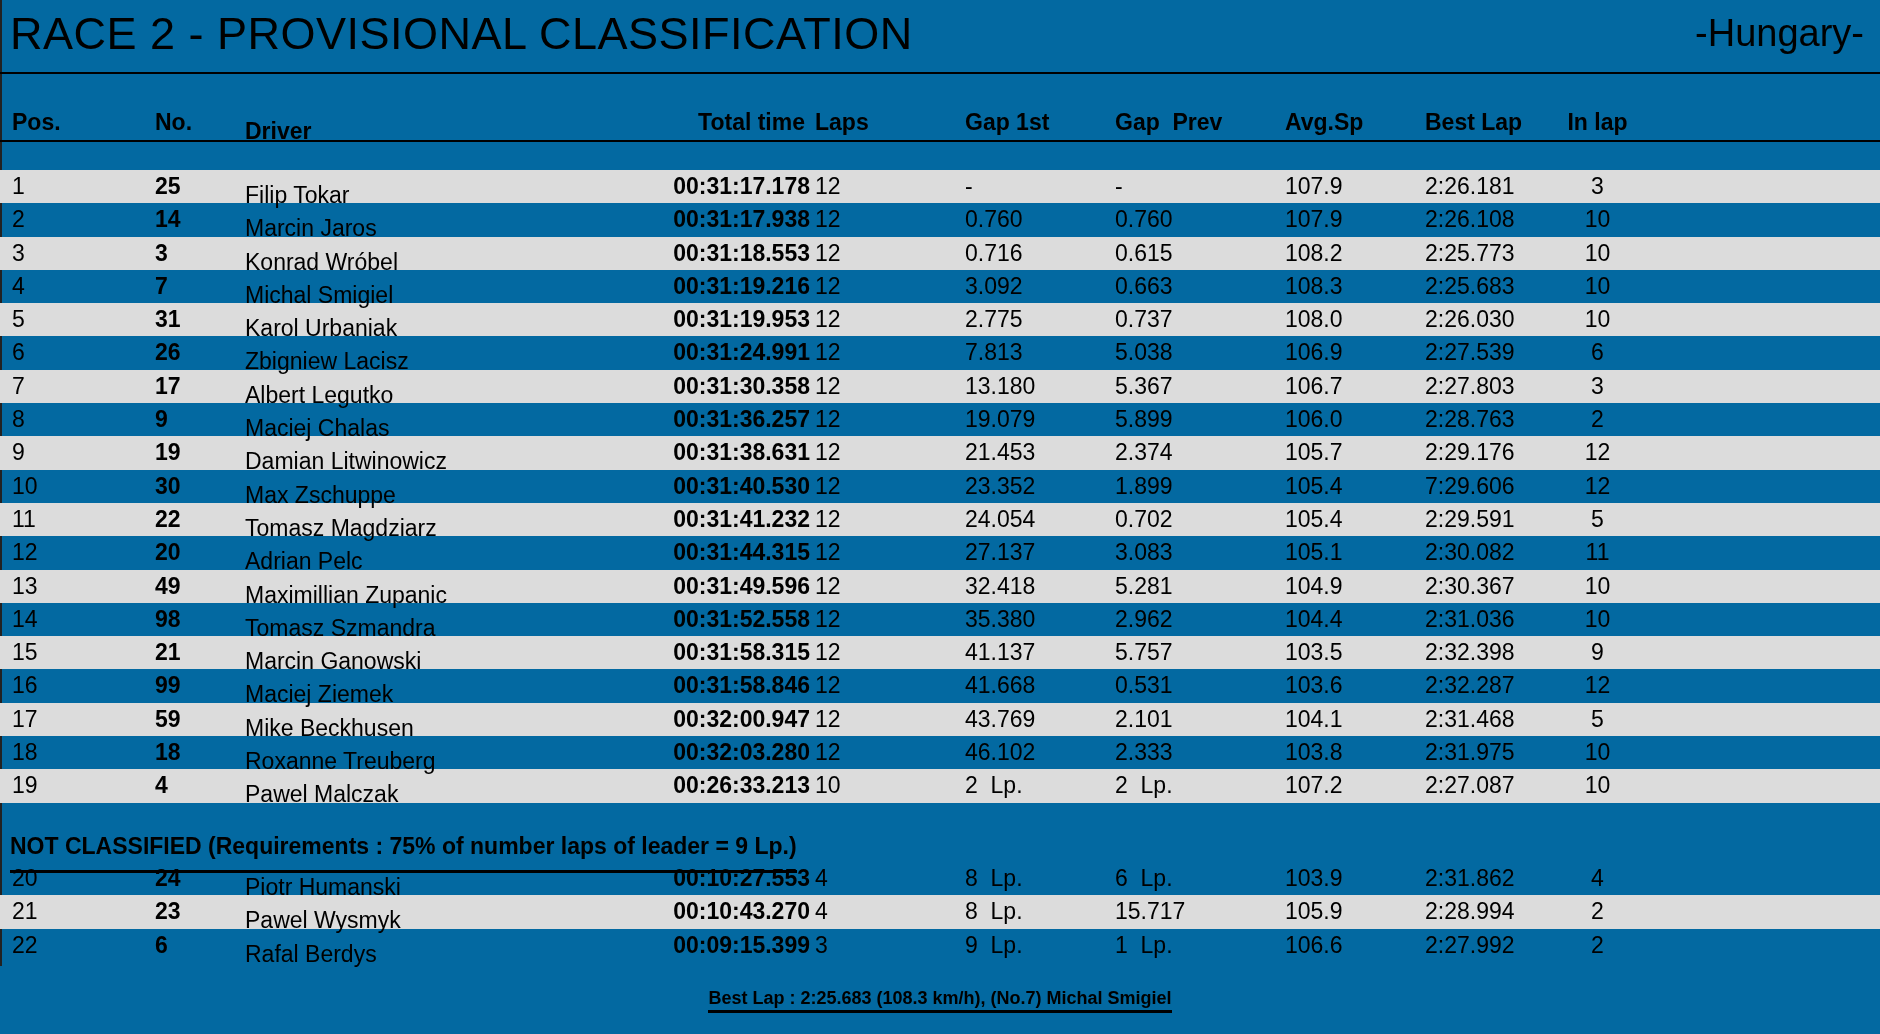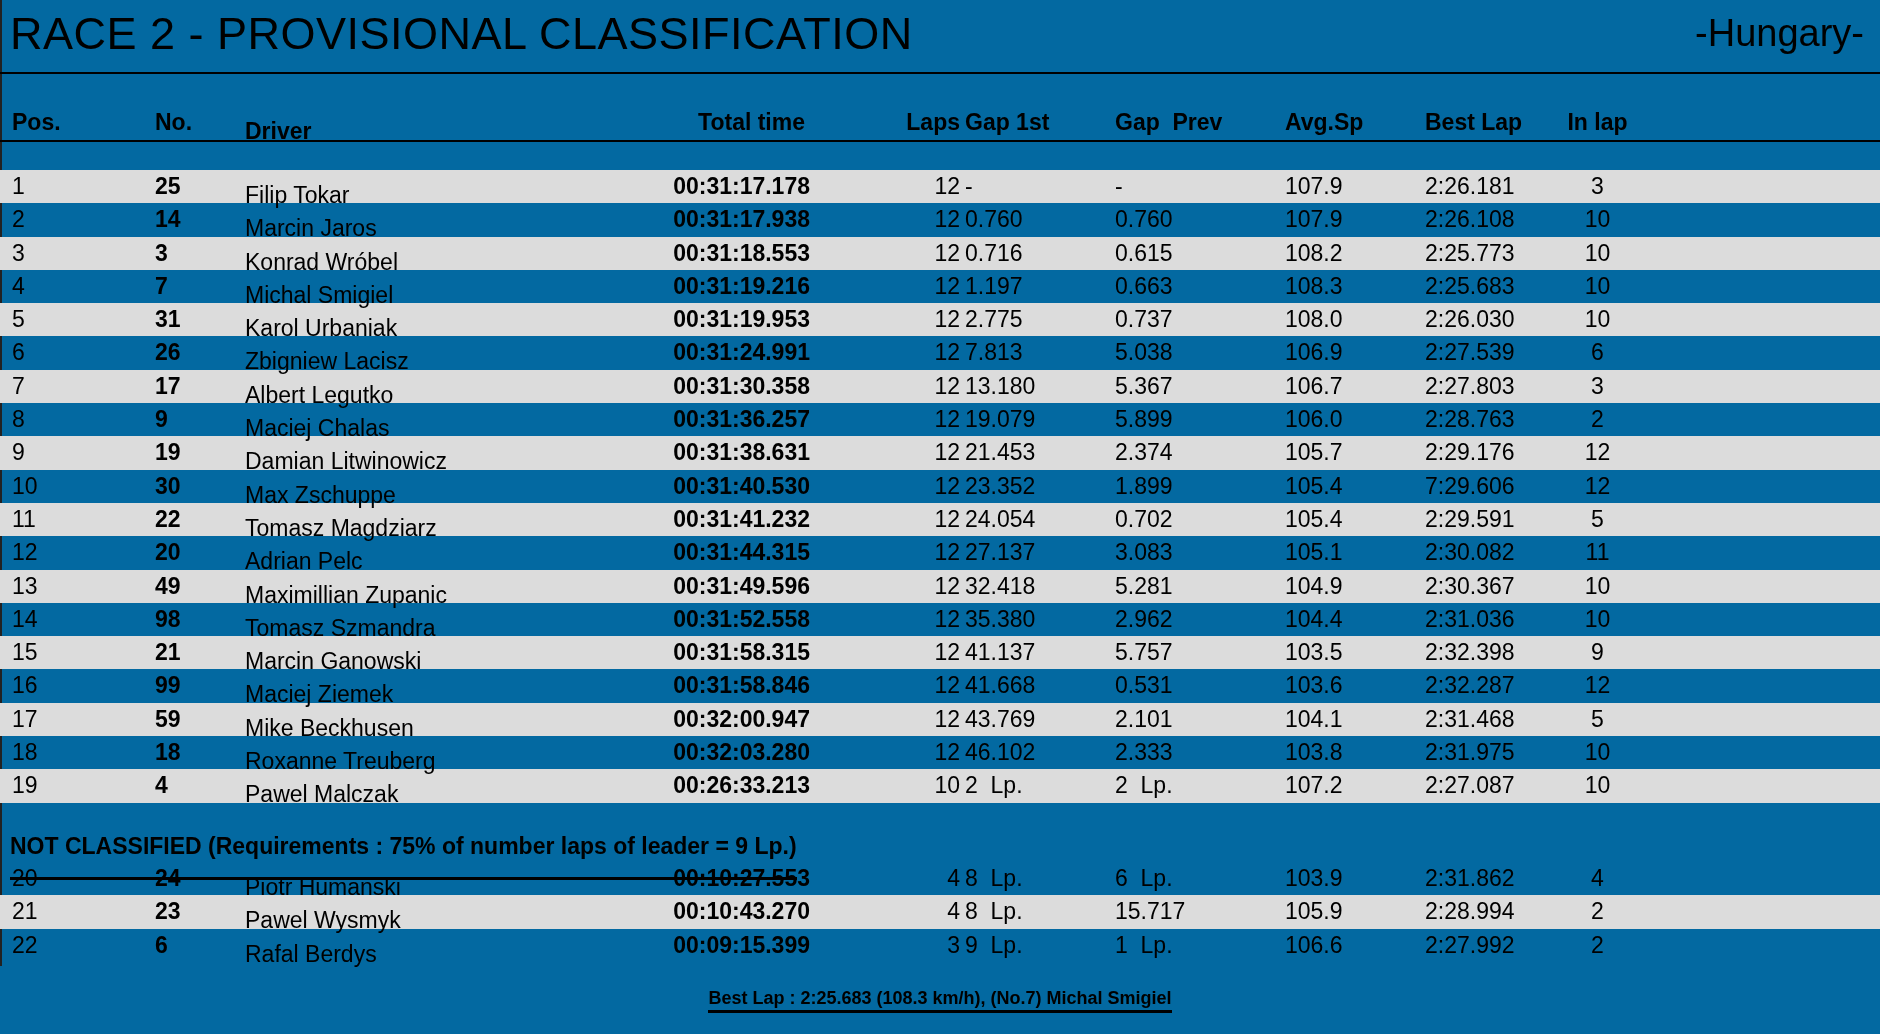--- a/index.html
+++ b/index.html
@@ -13,32 +13,32 @@
   .location{font-size:38px;line-height:62px;}
   .rule{position:absolute;left:0;width:100%;height:2px;background:#000;}
   .rule1{top:72px;}
   .rule2{top:140px;}
   .grid{display:grid;grid-template-columns:155px 45px 470px 145px 145px 150px 170px 140px 135px 85px 1fr;}
   .cell{white-space:pre;}
   .c-pos{padding-left:12px;text-align:left;}
   .c-no{text-align:left;font-weight:bold;}
   .c-driver{padding-left:45px;text-align:left;margin-top:9px;}
   .c-total{text-align:right;padding-right:5px;font-weight:bold;}
-  .c-laps{text-align:right;}
+  .c-laps{text-align:left;}
   .c-gap1,.c-gapp,.c-avg,.c-best{padding-left:5px;text-align:left;}
   .c-inlap{text-align:center;}
   .thead{position:absolute;top:106px;left:0;width:100%;font-weight:bold;font-size:23px;line-height:32px;}
   .thead .c-total{padding-right:10px;}
   .rows{position:absolute;left:0;width:100%;font-size:23px;}
   #rows-classified{top:170px;}
   #rows-nc{top:862px;}
   .trow{height:33.3px;line-height:33.5px;}
   .trow.stripe{background:var(--stripe,#dcdcdc);}
   .nc-heading{position:absolute;top:833px;left:10px;font-size:23px;font-weight:bold;line-height:26px;}
-  .nc-heading .u{border-bottom:3px solid #000;padding-bottom:18px;}
+  .nc-heading .u{border-bottom:3px solid #000;padding-bottom:11px;}
   .footer{position:absolute;top:988px;left:0;width:100%;text-align:center;font-size:18px;font-weight:bold;}
   .footer .u{border-bottom:3px solid #000;padding-bottom:2px;}
 </style>
 </head>
 <body>
 
 <div class="page">
 
   <div class="left-border"></div>
 
@@ -104,21 +104,21 @@
         <div class="cell c-best">2:25.773</div>
         <div class="cell c-inlap">10</div>
         <div class="cell"></div>
       </div>
       <div class="trow grid">
         <div class="cell c-pos">4</div>
         <div class="cell c-no">7</div>
         <div class="cell c-driver">Michal Smigiel</div>
         <div class="cell c-total">00:31:19.216</div>
         <div class="cell c-laps">12</div>
-        <div class="cell c-gap1">1.197</div>
+        <div class="cell c-gap1">3.092</div>
         <div class="cell c-gapp">0.663</div>
         <div class="cell c-avg">108.3</div>
         <div class="cell c-best">2:25.683</div>
         <div class="cell c-inlap">10</div>
         <div class="cell"></div>
       </div>
       <div class="trow grid stripe">
         <div class="cell c-pos">5</div>
         <div class="cell c-no">31</div>
         <div class="cell c-driver">Karol Urbaniak</div>

